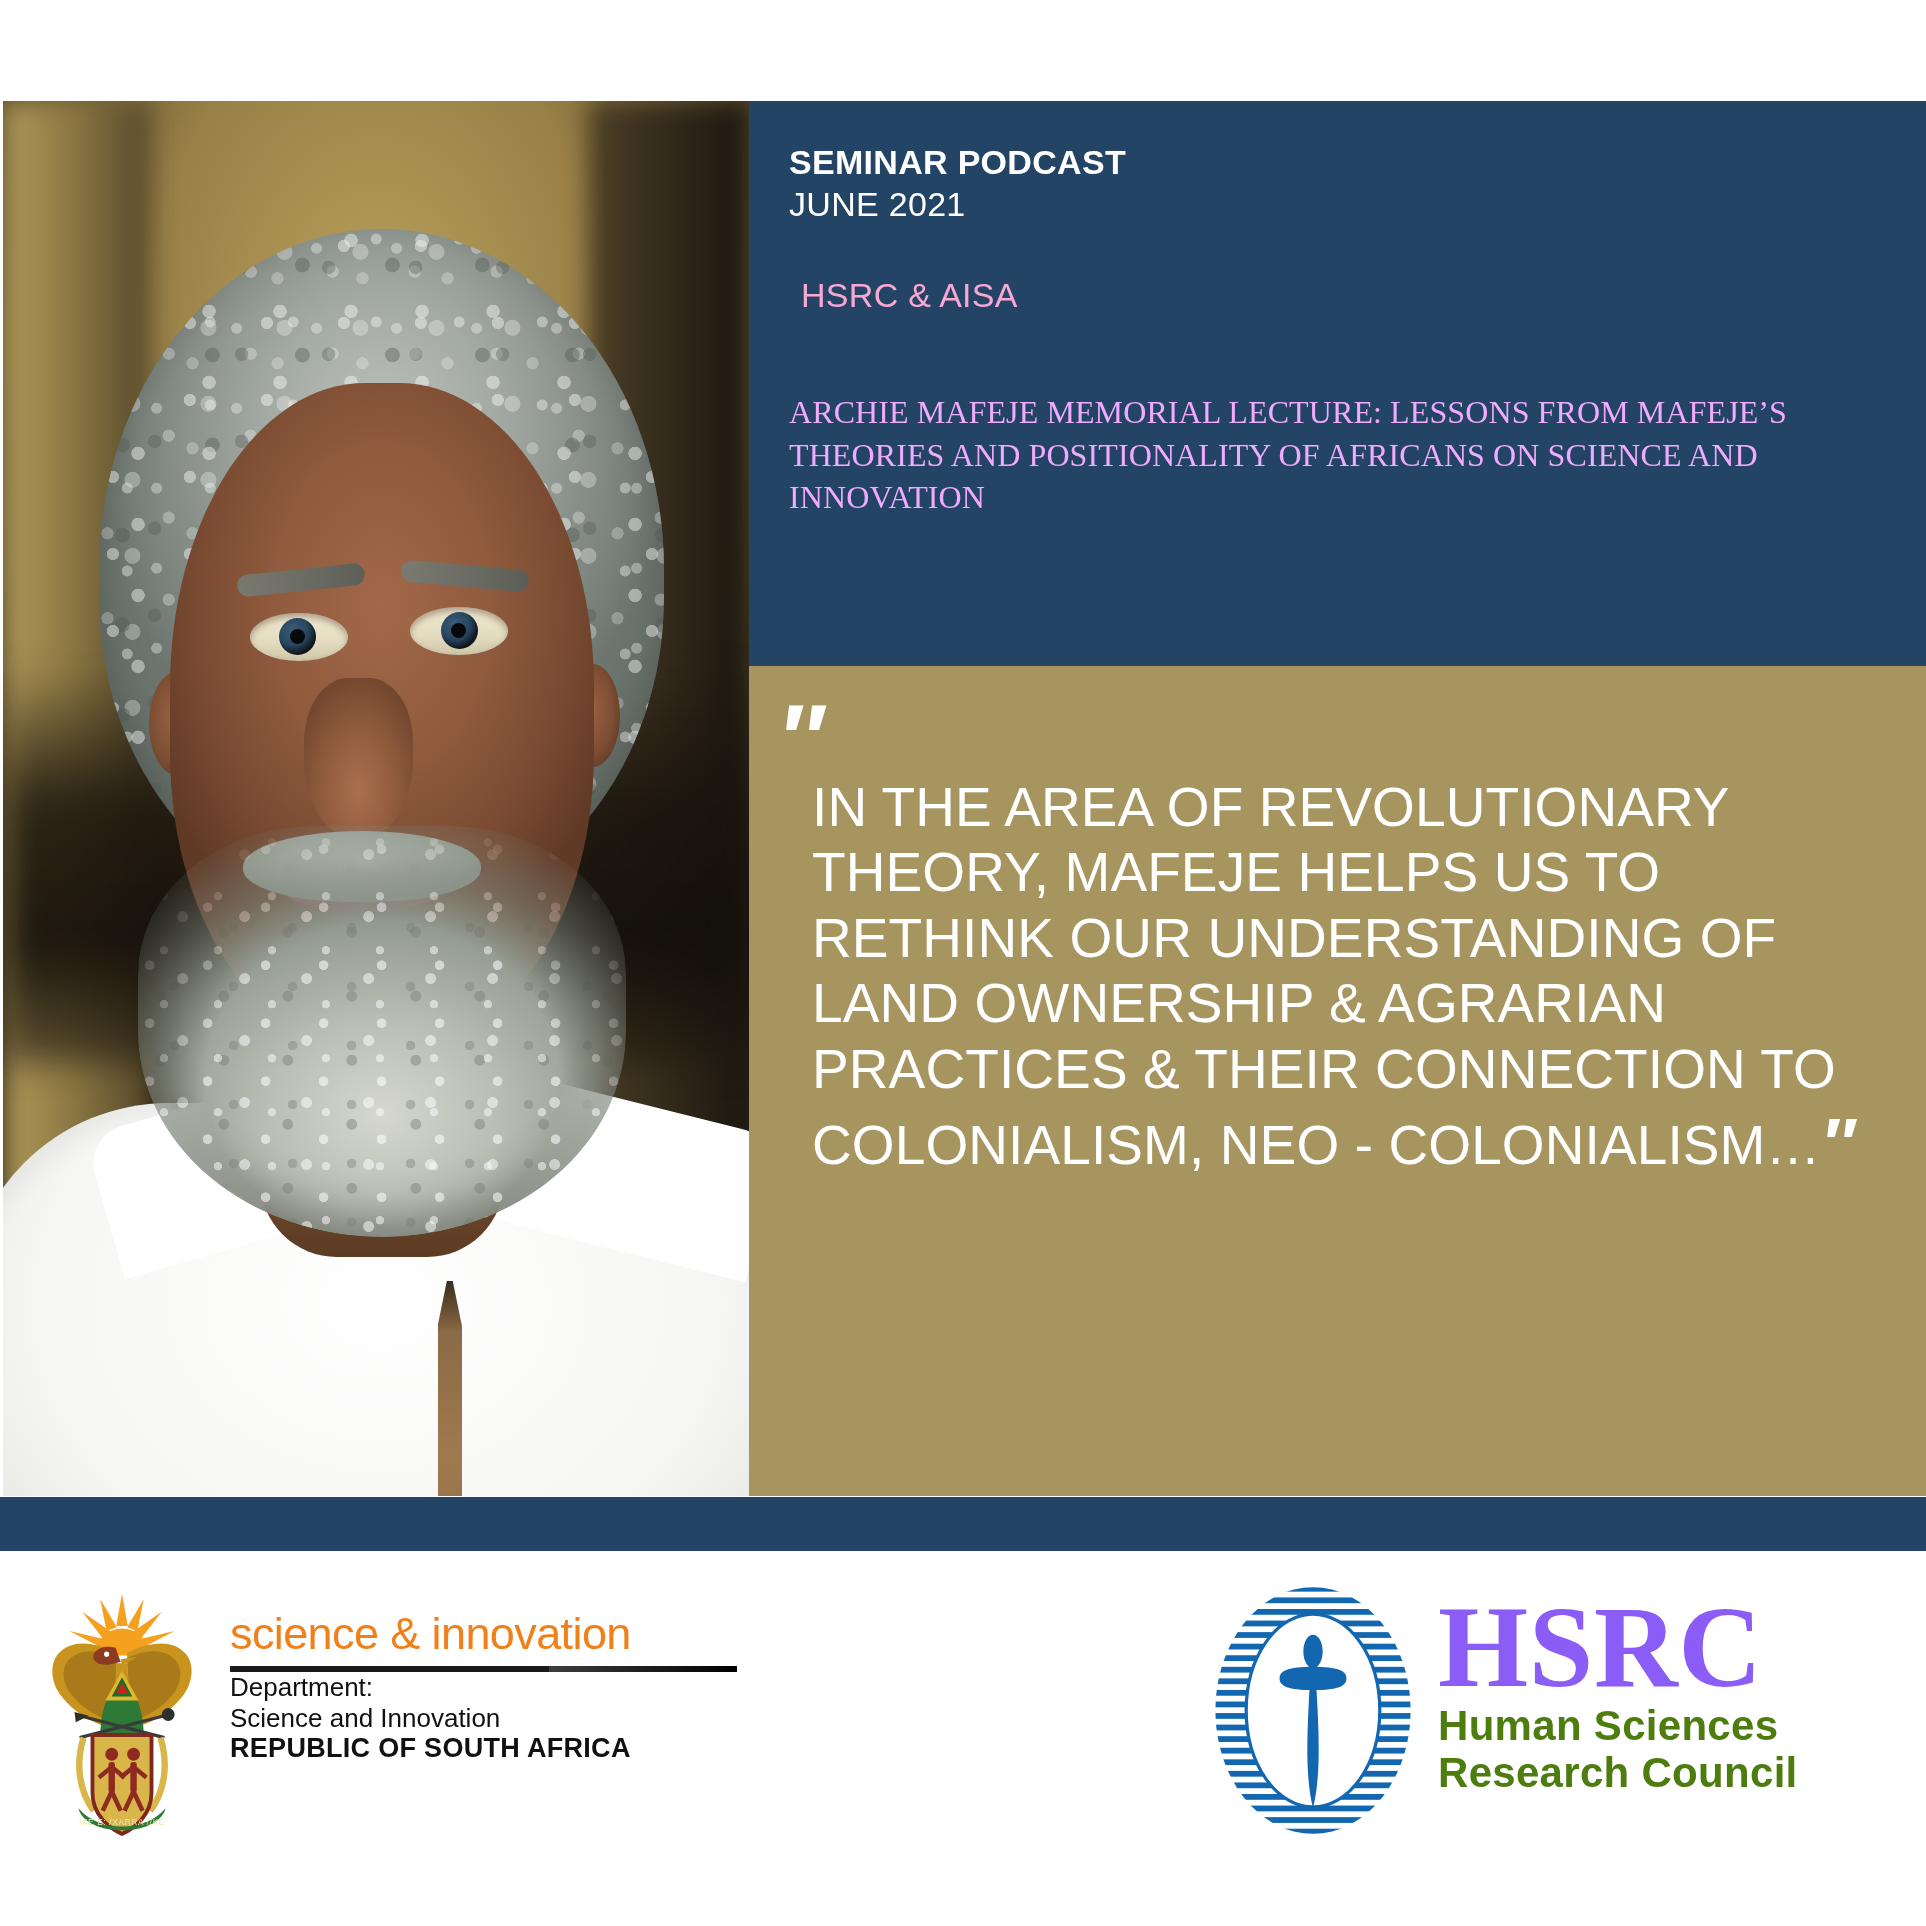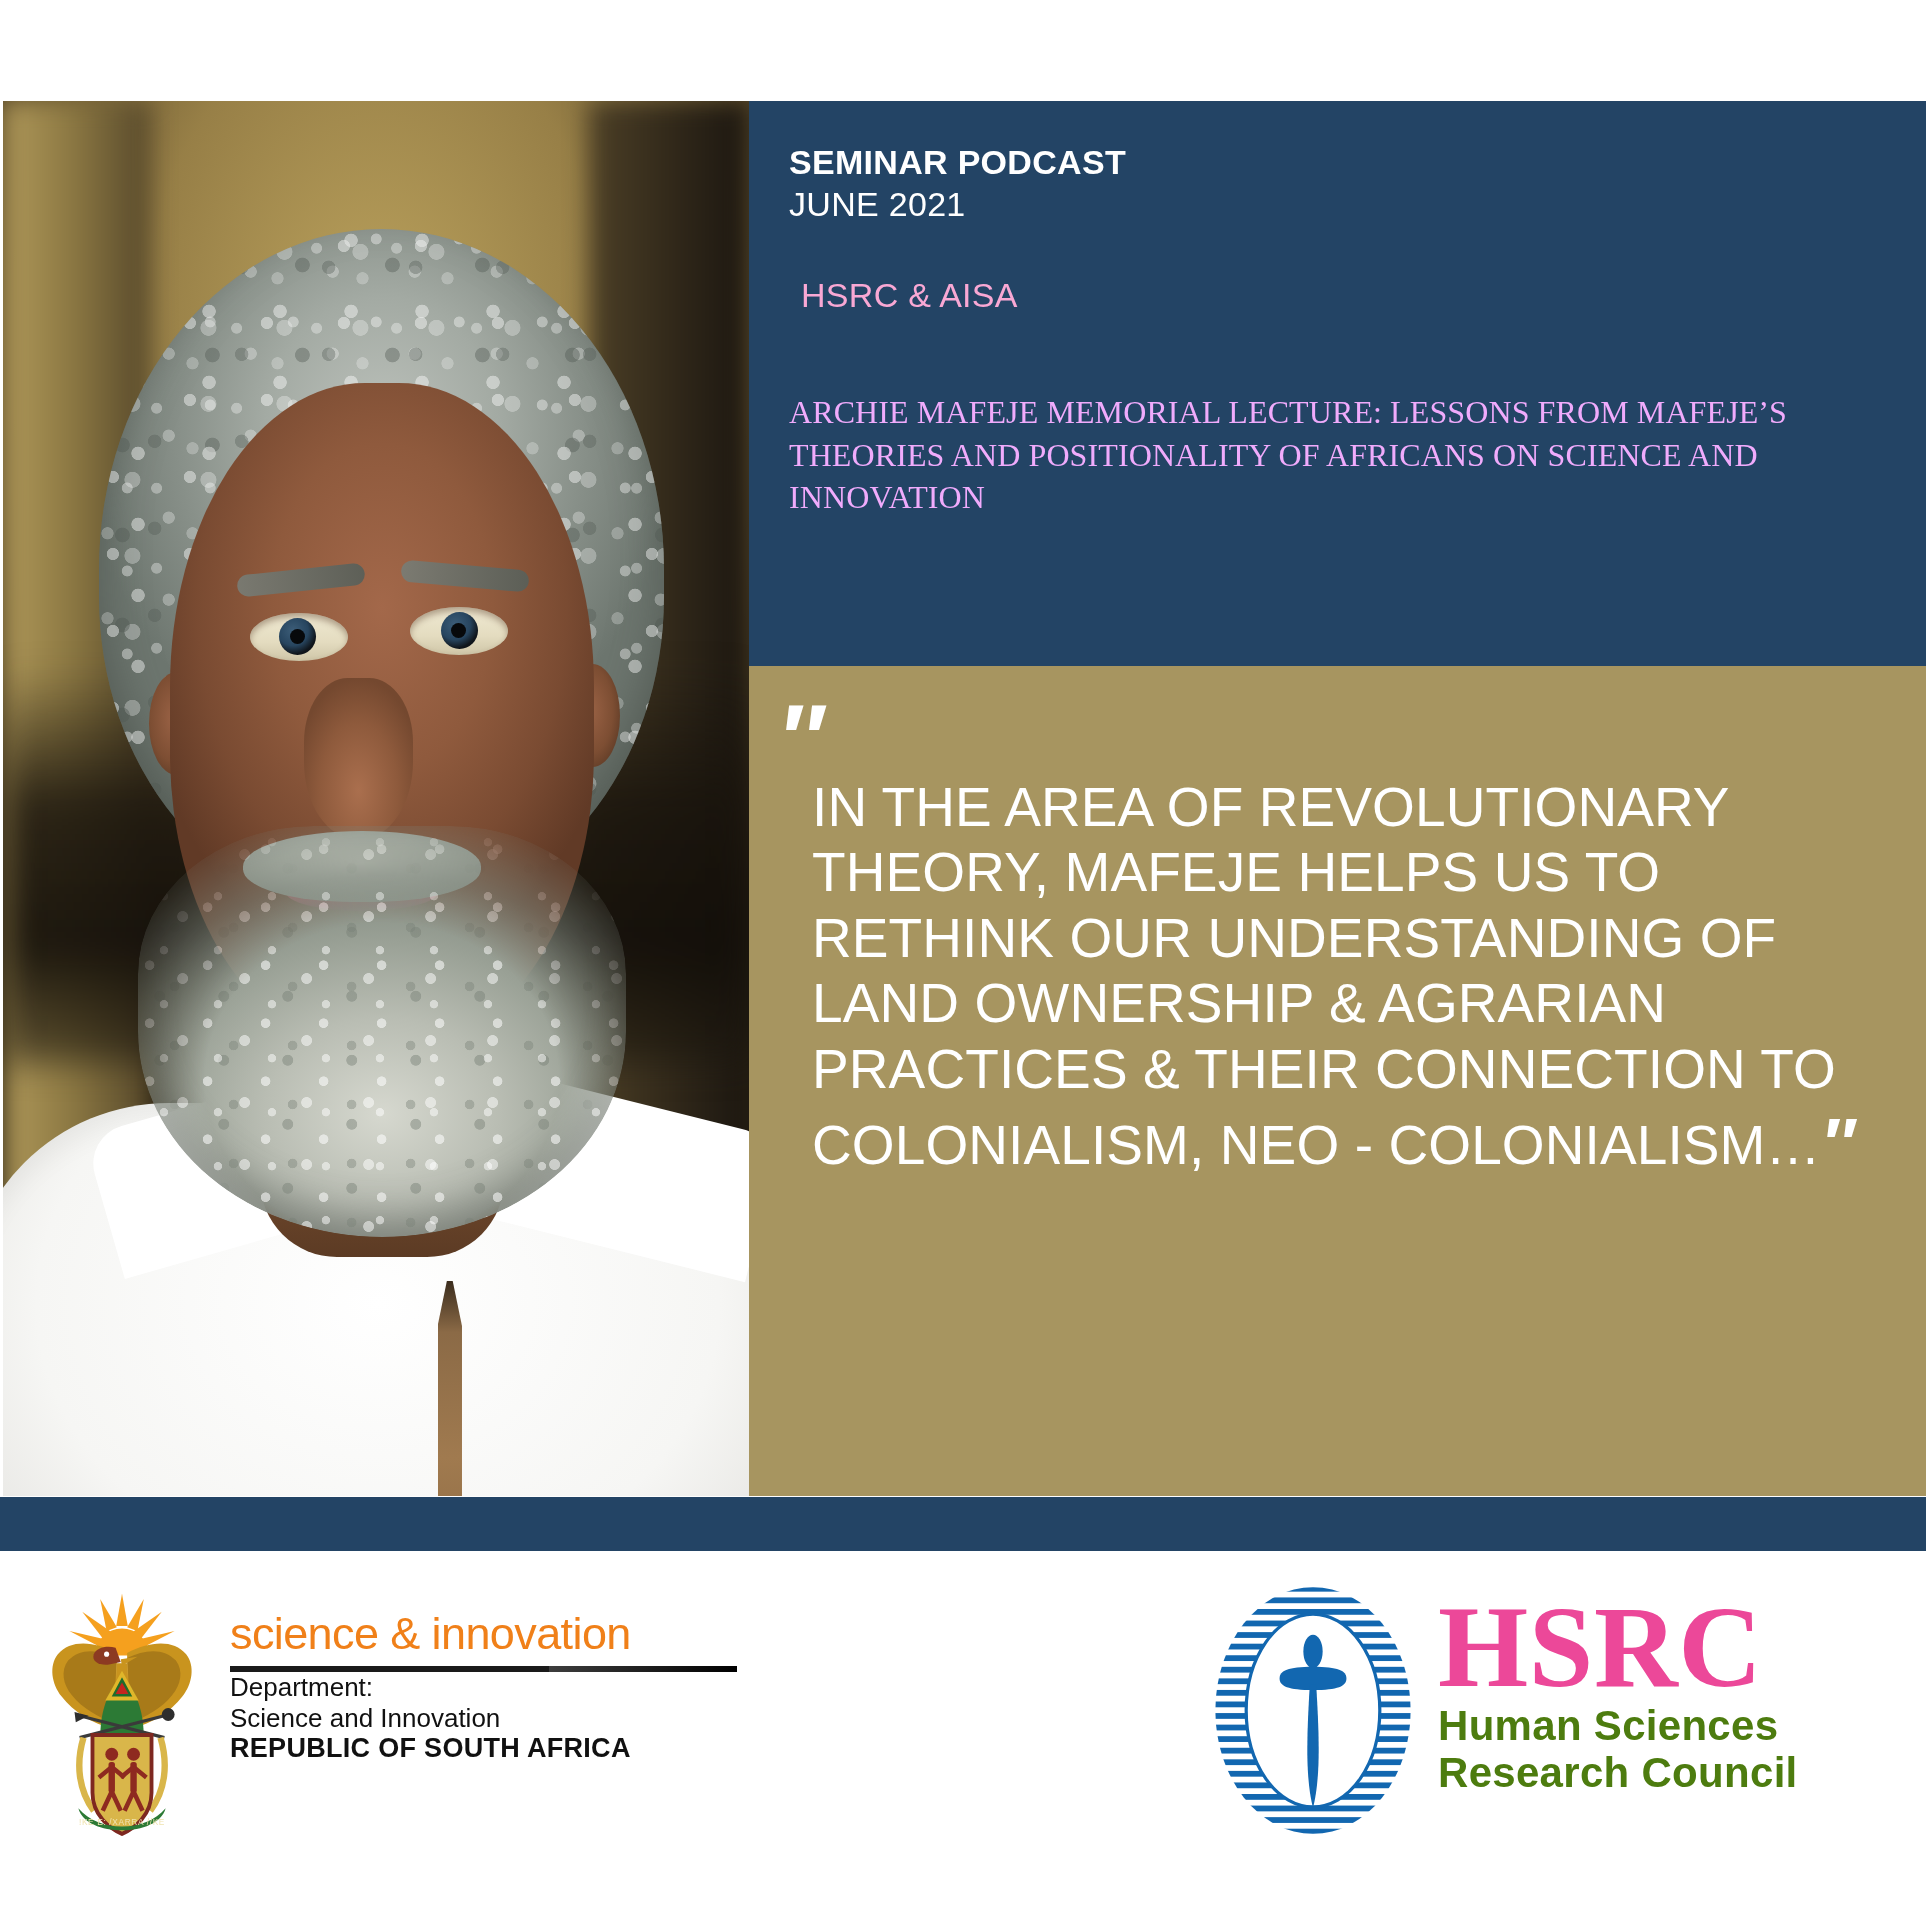--- a/index.html
+++ b/index.html
@@ -239,21 +239,21 @@
     background:linear-gradient(90deg,#1a1a1a 0%,#1a1a1a 63%,#3d3d3d 63%,#000000 100%);
   }
   .dsi-line{ color:#111111; font-size:26px; line-height:1.17; font-weight:400; }
   .dsi-line.bold{ font-weight:700; letter-spacing:0.3px; font-size:27px; }
 
   
   #hsrc{ position:absolute; left:1207px; top:19px; width:681px; height:282px; }
   #hsrc-mark{ position:absolute; left:0; top:9px; width:212px; height:257px; }
   #hsrc-text{ position:absolute; left:231px; top:19px; }
   #hsrc-acronym{
-    color:#ec4899; font-family:"Liberation Serif","DejaVu Serif",serif;
+    color:#8b5cf6; font-family:"Liberation Serif","DejaVu Serif",serif;
     font-size:116px; font-weight:700; line-height:.95; letter-spacing:0.6px;
   }
   .hsrc-line{
     color:#4d7c0f; font-size:42px; font-weight:700; line-height:1.12; letter-spacing:0.3px;
   }
 </style>
 </head>
 <body>
 
 <div id="card">

